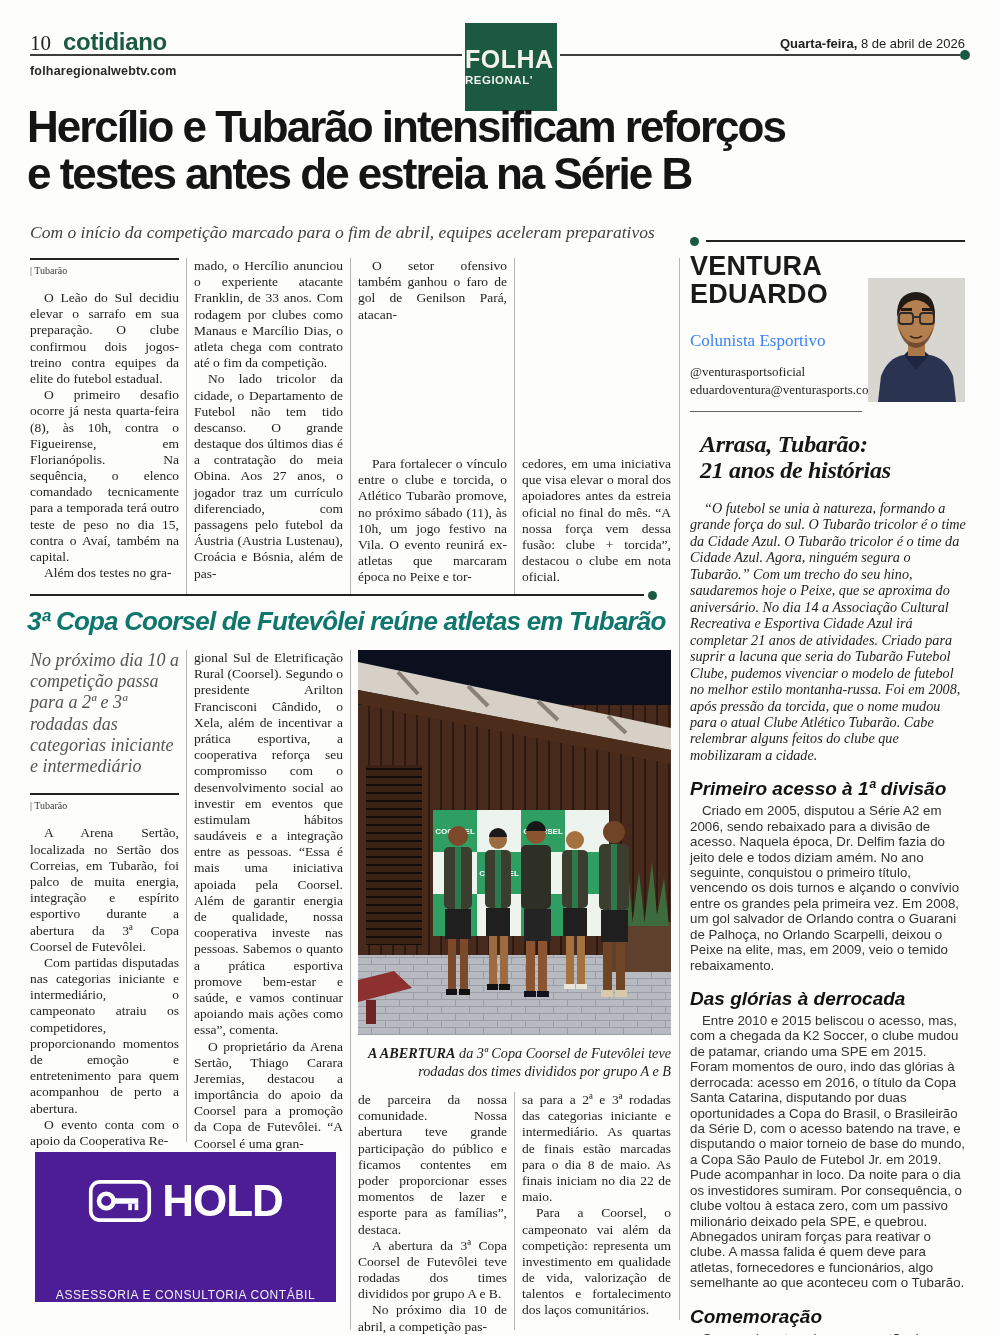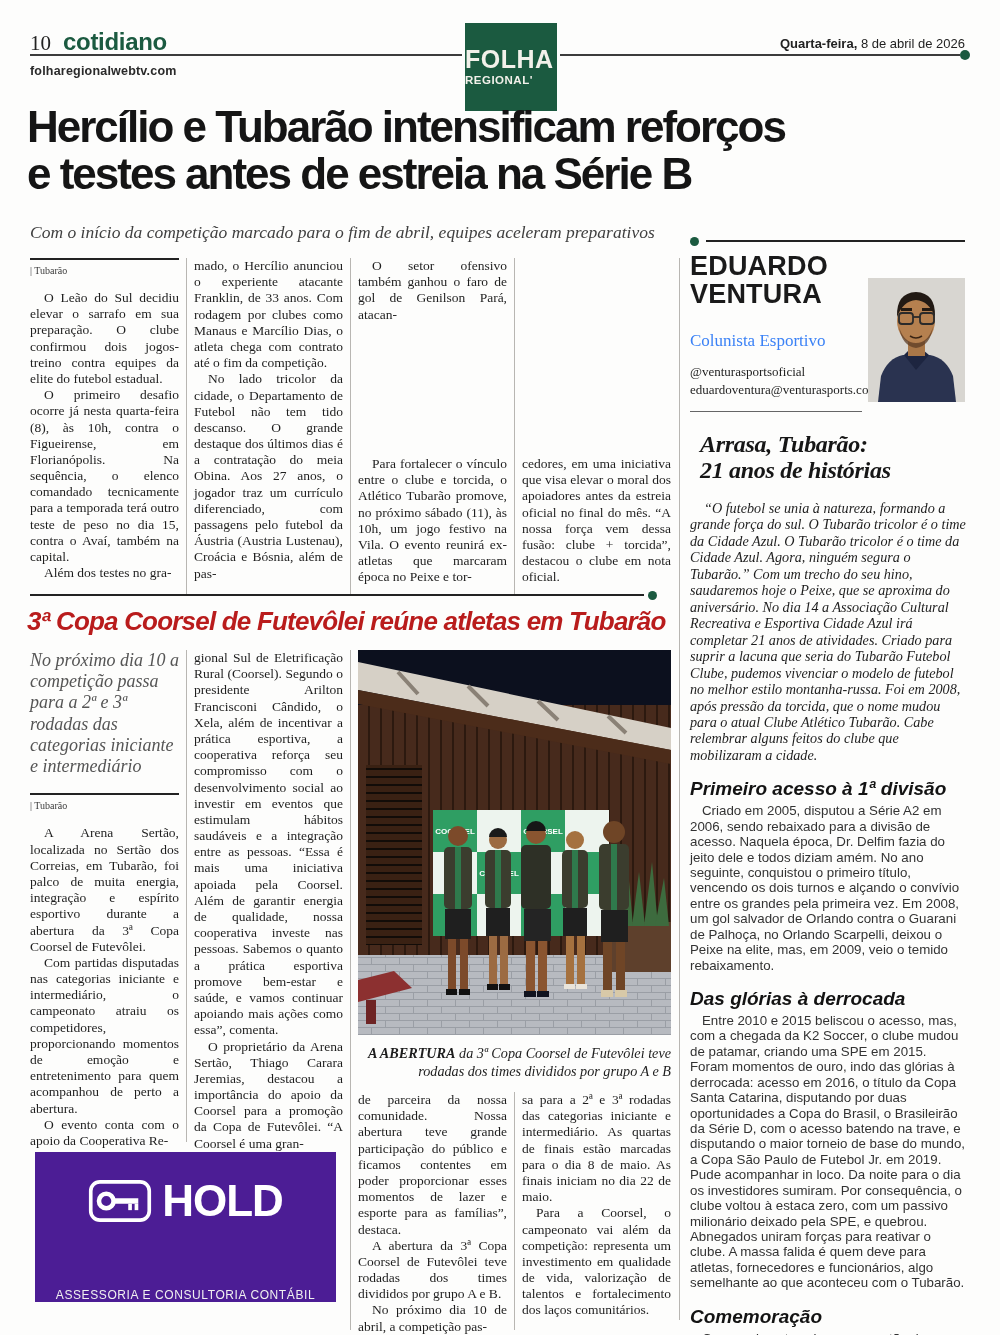--- a/index.html
+++ b/index.html
@@ -43,21 +43,21 @@
   .sb-rule{border-bottom:1px solid #666;width:172px;margin-top:12px;}
   .sb-photo{position:absolute;left:178px;top:26px;width:97px;height:124px;}
   .sb-title{font-family:"Liberation Serif",serif;font-weight:bold;font-style:italic;font-size:24px;line-height:1.08;
             color:#161616;margin:20px 0 0 10px;letter-spacing:-0.3px;}
   .sb-intro{font-style:italic;font-size:14.2px;line-height:1.16;color:#1e1e1e;margin-top:16px;text-indent:14px;text-align:left;}
   .sb-sec-title{font-family:"Liberation Sans",sans-serif;font-weight:bold;font-style:italic;font-size:19px;color:#131313;margin:15px 0 3px 0;}
   .sb-sec-body{font-family:"Liberation Sans",sans-serif;font-size:13.3px;line-height:1.16;color:#333;text-indent:12px;margin:0;}
 
   
   .copa-headline{left:27px;top:606px;font-family:"Liberation Sans",sans-serif;font-weight:bold;font-style:italic;
-                 font-size:26px;letter-spacing:-0.8px;color:#b91c1c;white-space:nowrap;}
+                 font-size:26px;letter-spacing:-0.8px;color:#0f766e;white-space:nowrap;}
   .deck{font-style:italic;font-size:18px;line-height:1.18;color:#555;}
   .caption{position:absolute;text-align:right;font-size:14.2px;line-height:1.3;color:#1e1e1e;font-style:italic;}
   .caption .cap-lead{font-weight:bold;}
 
   
   .ad{left:35px;top:1152px;width:301px;height:150px;background:#4c1d95;display:flex;flex-direction:column;
       align-items:center;padding-top:26px;box-sizing:border-box;justify-content:space-between;}
   .ad-row{display:flex;align-items:center;gap:10px;}
   .ad-brand{font-family:"Liberation Sans",sans-serif;font-weight:bold;font-size:44px;color:#ffffff;letter-spacing:-1px;line-height:1;}
   .ad-tagline{font-family:"Liberation Sans",sans-serif;font-size:12px;color:#f0f0f0;letter-spacing:0.6px;margin-top:6px;}
@@ -283,22 +283,22 @@
         <rect x="51" y="27" width="4" height="7" fill="#ffffff"></rect>
       </svg>
       <span class="ad-brand">HOLD</span>
     </div>
     <div class="ad-tagline">ASSESSORIA E CONSULTORIA CONTÁBIL</div>
   </div>
 
   <div class="abs sidebar" style="position:absolute;">
     <div style="position:relative;">
       <div class="sb-name">
+        <div>VENTURA</div>
         <div>EDUARDO</div>
-        <div>VENTURA</div>
       </div>
 
       <div class="sb-photo">
         <svg width="97" height="124" viewBox="0 0 97 124">
           <rect width="97" height="124" fill="#d8d6d1"></rect>
           <path d="M10,124 L13,98 Q20,80 35,77 L62,77 Q78,80 85,98 L88,124 Z" fill="#2a3350"></path>
           <polygon points="36,77 48,92 61,77 55,72 41,72" fill="#1d2540"></polygon>
           <rect x="40" y="60" width="17" height="18" fill="#a4원" opacity="0"></rect>
           <rect x="40" y="60" width="17" height="18" fill="#a97748"></rect>
           <ellipse cx="48" cy="43" rx="19" ry="23" fill="#b5804f"></ellipse>

